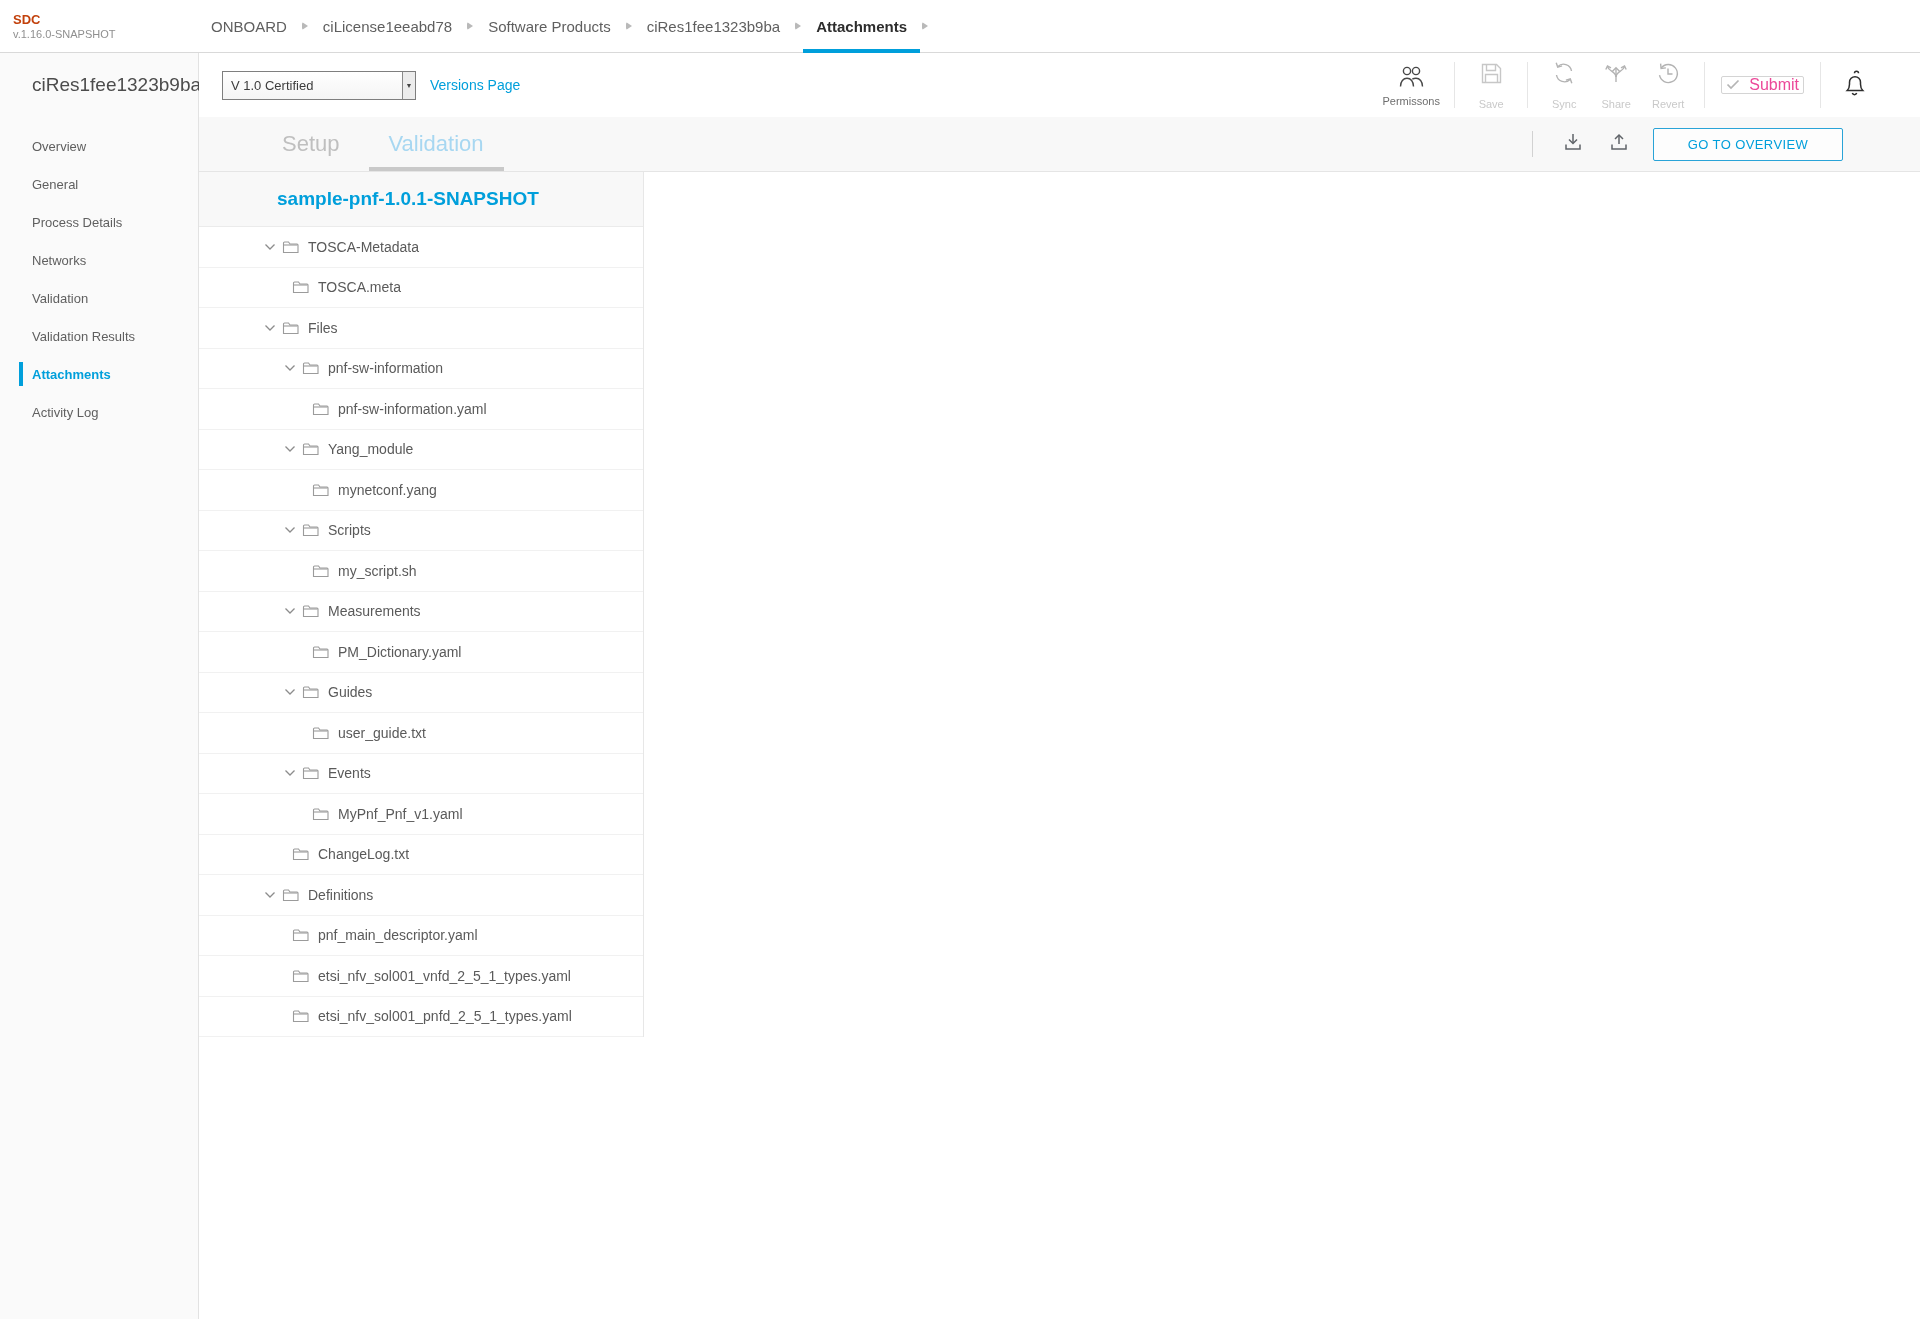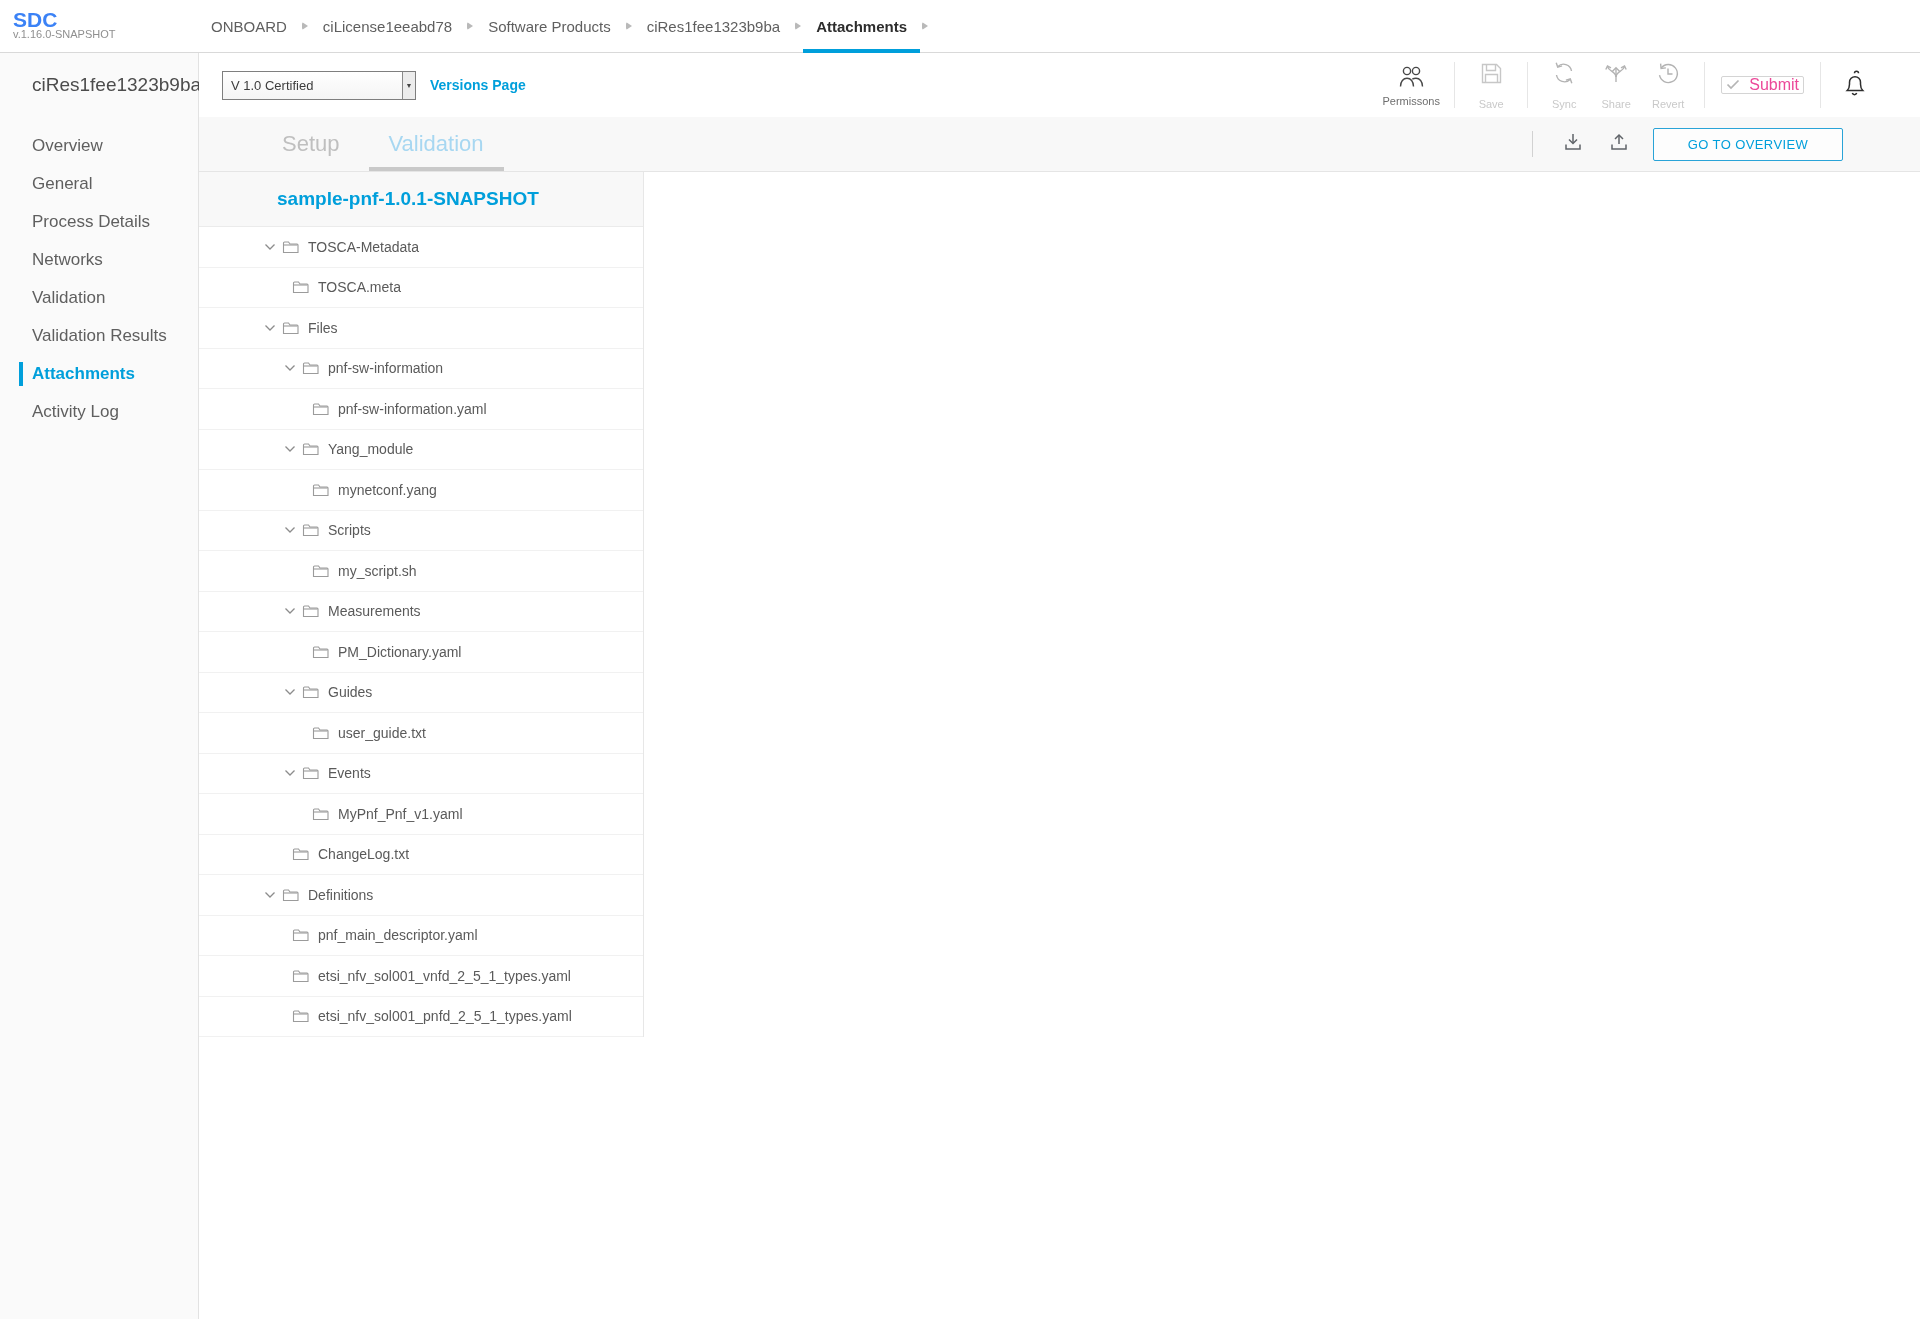--- a/index.html
+++ b/index.html
@@ -2,48 +2,48 @@
 <html><head>
 <meta charset="utf-8">
 <style>
   * { margin:0; padding:0; box-sizing:border-box; }
   html,body { width:1920px; height:1319px; background:#fff; overflow:hidden;
     font-family:"Liberation Sans", sans-serif; color:#5a5a5a; }
 
   
   .topbar { height:53px; border-bottom:1px solid #d9d9d9; display:flex; align-items:stretch; background:#fff; }
   .logo-block { width:198px; padding-left:13px; display:flex; flex-direction:column; justify-content:center; }
-  .logo-title { font-size:21px; font-weight:700; color:#3b82f6; line-height:17px; }
+  .logo-title { font-size:13px; font-weight:700; color:#c2410c; line-height:17px; }
   .logo-sub { font-size:11px; color:#8f8f8f; line-height:13px; }
   .breadcrumbs { display:flex; align-items:stretch; }
   .crumb { display:flex; align-items:center; padding:0 13px; font-size:15px; color:#5f5f5f; position:relative; cursor:pointer; white-space:nowrap; }
   .crumb.active { color:#2d2d2d; font-weight:700; }
   .crumb.active::after { content:""; position:absolute; left:0; right:0; bottom:-1px; height:4px; background:#009fdb; }
   .crumb-sep { display:flex; align-items:center; margin:0 2px; }
   .crumb-sep i { width:0; height:0; border-left:6px solid #b9b9b9; border-top:4px solid transparent; border-bottom:4px solid transparent; border-radius:2px; }
 
   
   .main { display:flex; height:1266px; }
   .sidebar { width:199px; background:#fafafa; border-right:1px solid #e2e2e2; flex:none; }
   .sidebar-title { height:64px; display:flex; align-items:center; padding-left:32px; font-size:19px; color:#4c4c4c; white-space:nowrap; }
   .nav { margin-top:10px; }
-  .nav-item { height:38px; display:flex; align-items:center; padding-left:32px; font-size:17px; color:#5f5f5f; position:relative; cursor:pointer; }
+  .nav-item { height:38px; display:flex; align-items:center; padding-left:32px; font-size:13px; color:#5f5f5f; position:relative; cursor:pointer; }
   .nav-item.active { color:#009fdb; font-weight:700; }
   .nav-item.active::before { content:""; position:absolute; left:19px; width:4px; height:24px; background:#009fdb; }
 
   .content { flex:1; display:flex; flex-direction:column; min-width:0; }
 
   
   .toolbar { height:64px; display:flex; align-items:center; background:#fff; }
   .version-select { margin-left:23px; width:194px; height:29px; border:1px solid #7e7e7e; background:linear-gradient(#ffffff,#f4f4f4);
     display:flex; align-items:center; cursor:pointer; }
   .version-select .val { flex:1; padding-left:8px; font-size:13px; color:#3c3c3c; }
   .version-select .caret-box { width:13px; height:100%; border-left:1px solid #8a8a8a; background:#ececec; display:flex; align-items:center; justify-content:center; }
   .version-select .caret-box span { font-size:7px; color:#444; line-height:1; }
-  .versions-link { margin-left:14px; font-size:14px; font-weight:700; color:#009fdb; cursor:pointer; }
+  .versions-link { margin-left:14px; font-size:14px; font-weight:400; color:#009fdb; cursor:pointer; }
 
   .toolbar-actions { margin-left:auto; padding-right:43px; display:flex; align-items:center; }
   .action { width:52px; display:flex; flex-direction:column; align-items:center; row-gap:2px; cursor:pointer; }
   .action.wide { width:66px; }
   .action .lbl { font-size:11px; color:#6e6e6e; white-space:nowrap; }
   .action.disabled { cursor:default;gap:8px; }
   .action.disabled .lbl { color:#c9c9c9; }
   .v-div { width:1px; height:46px; background:#e6e6e6; margin:0 10px; flex:none; }
   .submit-btn { height:18px; padding:0 4px; margin:0 6px; border:1px solid #d4d4d4; border-radius:2px; background:#fff;
     display:flex; align-items:center; gap:9px; font-size:16px; color:#ec4899; cursor:default; }

